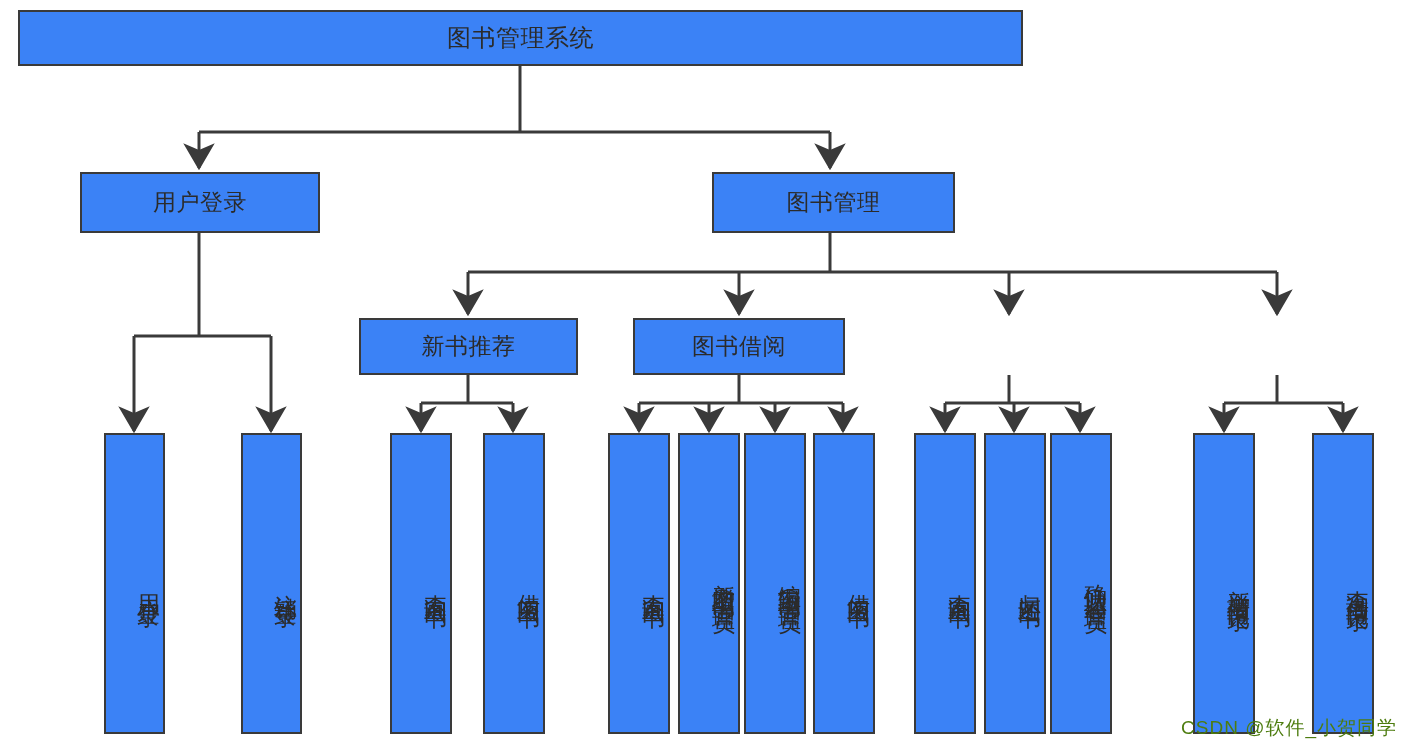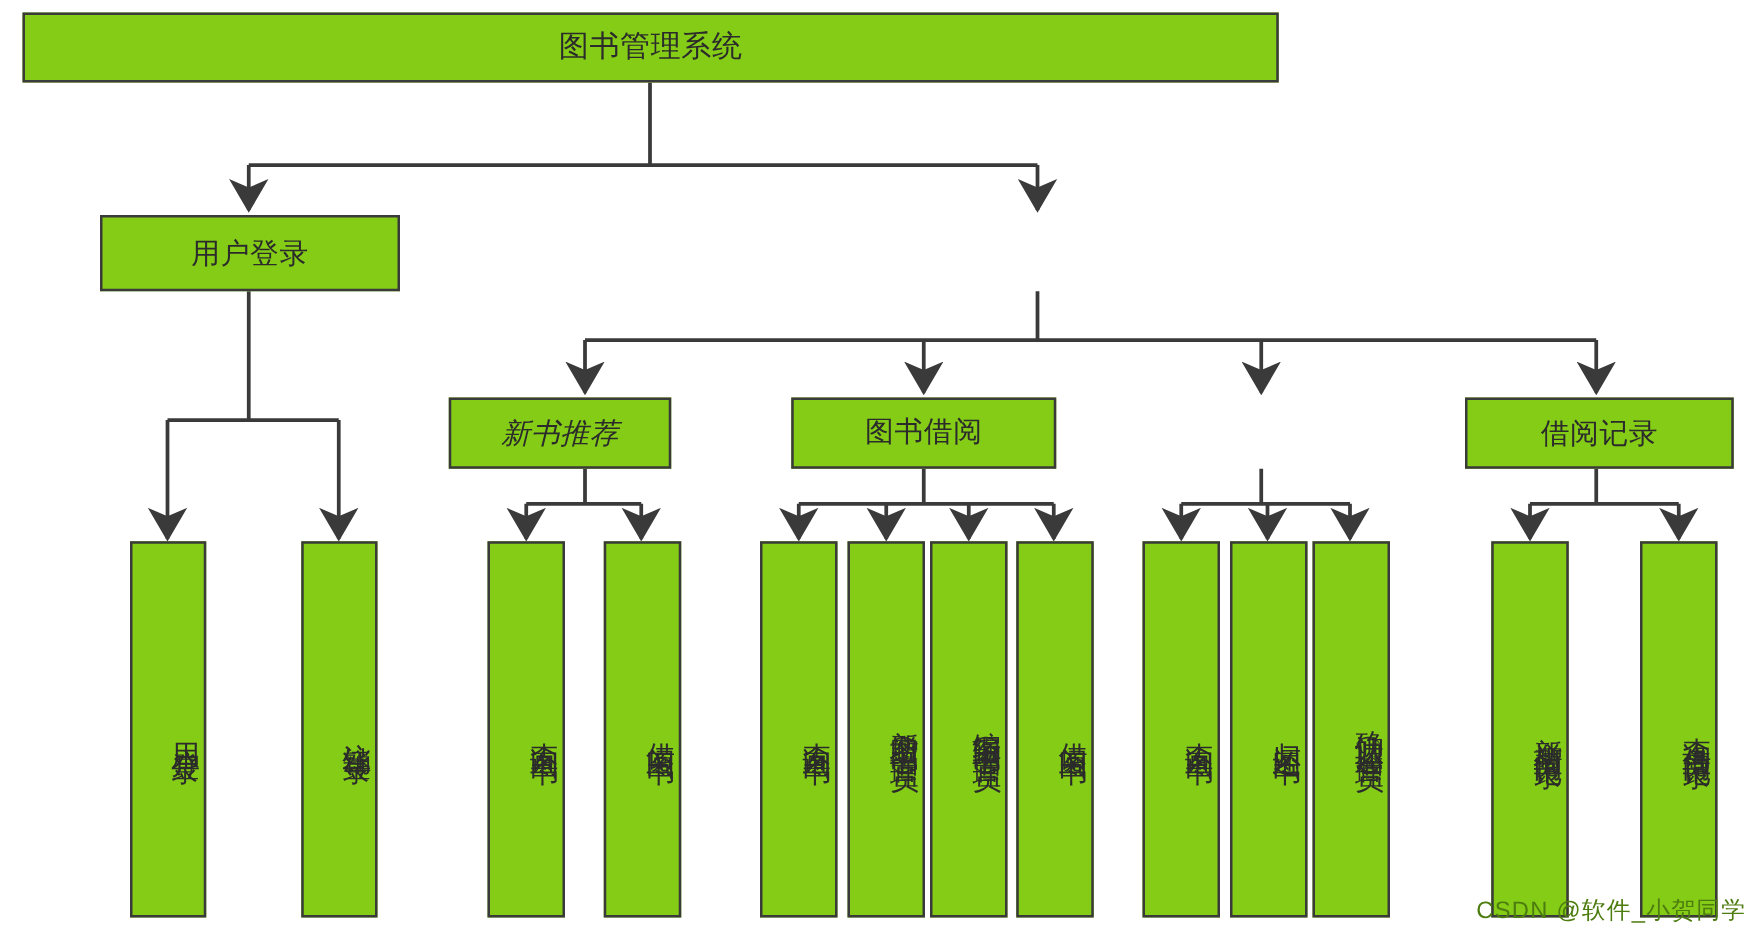--- a/index.html
+++ b/index.html
@@ -23,21 +23,21 @@
     position: absolute;
     left: 0;
     top: 0;
     width: 1405px;
     height: 747px;
     pointer-events: none;
   }
   .node {
     position: absolute;
     box-sizing: border-box;
-    background: #84cc16;
+    background: #3b82f6;
     border: 2px solid #3a3a3a;
     display: flex;
     align-items: center;
     justify-content: center;
     color: #2b2b2b;
     text-align: center;
     line-height: 1.25;
   }
   .node.horiz {
     font-size: 23px;
@@ -124,29 +124,29 @@
     </g>
   </svg>
 
   <div class="node horiz root" style="left:18px; top:10px; width:1005px; height:56px;">
     <span>图书管理系统</span>
   </div>
 
   <div class="node horiz" style="left:80px; top:172px; width:240px; height:61px;">
     <span>用户登录</span>
   </div>
+  <div class="node horiz" style="left:712px; top:172px; width:243px; height:61px;">
+    <span>图书管理</span>
+  </div>
 
-  <div class="node horiz" style="left:359px; top:318px; width:178px; height:57px;font-style:italic;">
+  <div class="node horiz" style="left:359px; top:318px; width:219px; height:57px;">
     <span>新书推荐</span>
   </div>
-  <div class="node horiz" style="left:633px; top:318px; width:212px; height:57px;font-family:Liberation Serif, serif;">
+  <div class="node horiz" style="left:633px; top:318px; width:212px; height:57px;">
     <span>图书借阅</span>
-  </div>
-  <div class="node horiz" style="left:1172px; top:318px; width:215px; height:57px;">
-    <span>借阅记录</span>
   </div>
 
   <div class="node leaf" style="left:104px; top:433px; width:61px; height:301px;">
     <span class="leaf-label">用户登录</span>
   </div>
   <div class="node leaf" style="left:241px; top:433px; width:61px; height:301px;">
     <span class="leaf-label">注销登录</span>
   </div>
 
   <div class="node leaf" style="left:390px; top:433px; width:62px; height:301px;">

